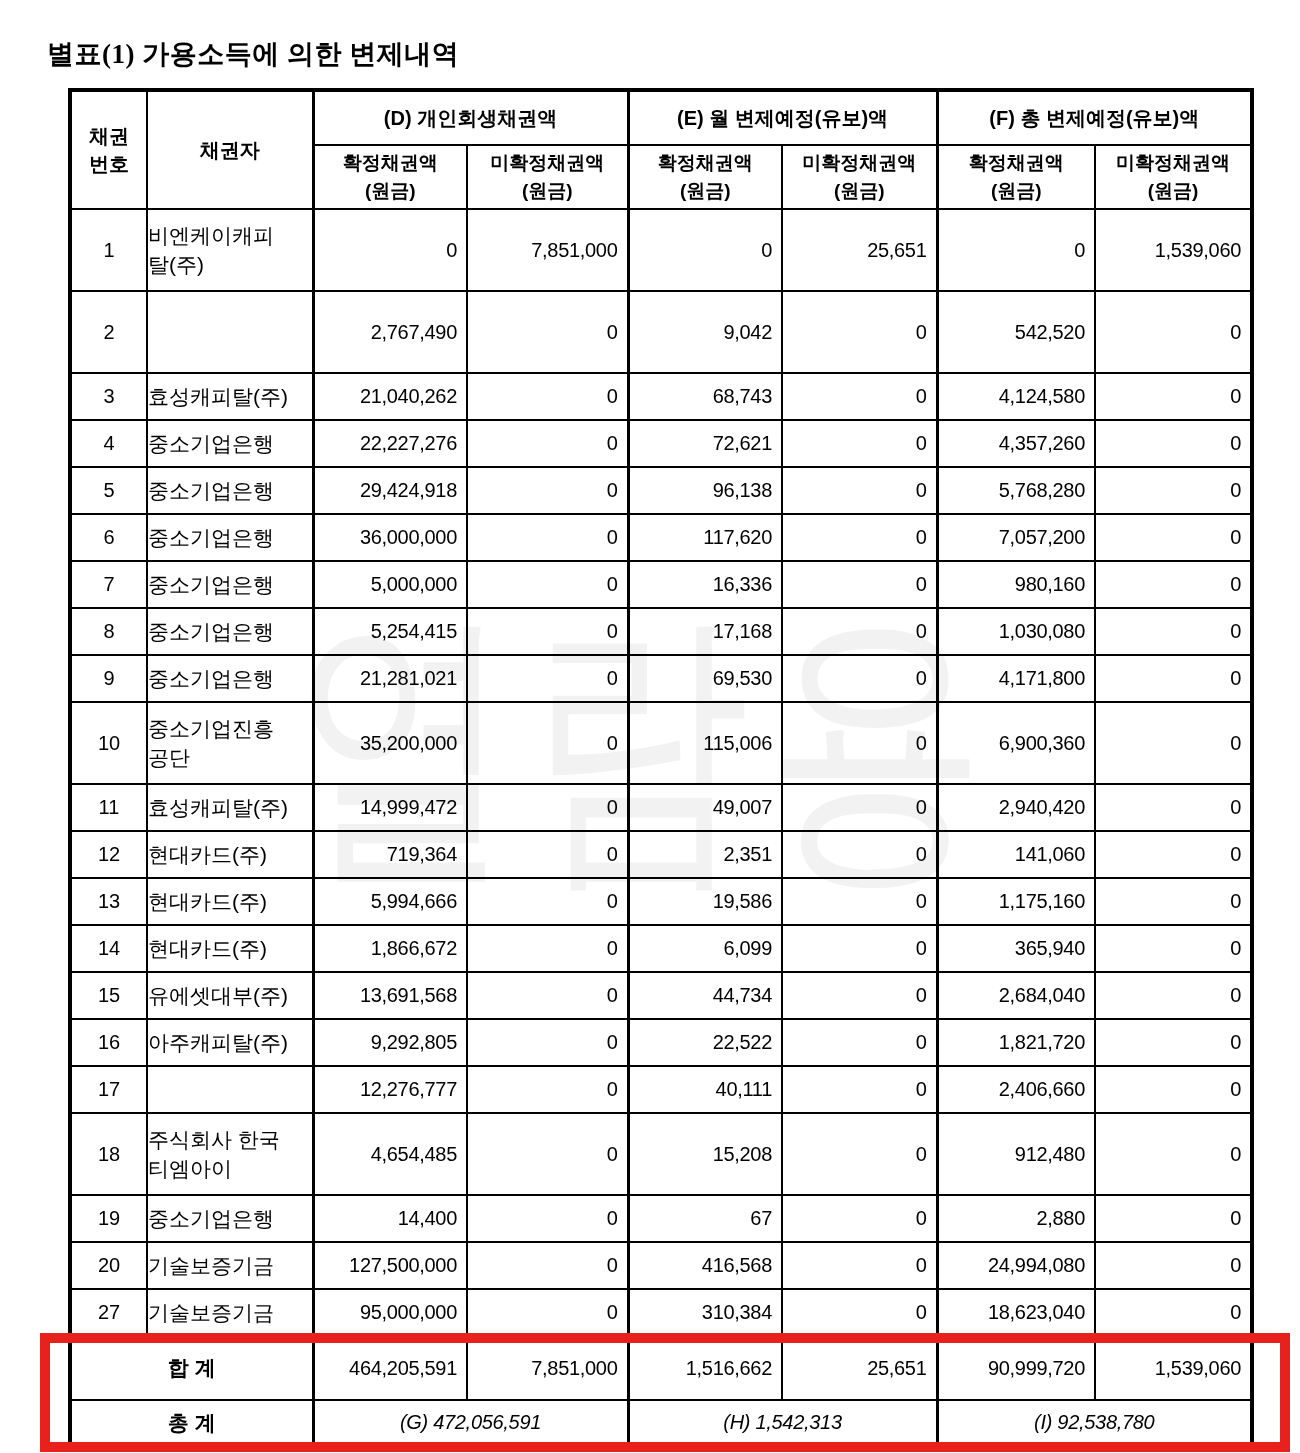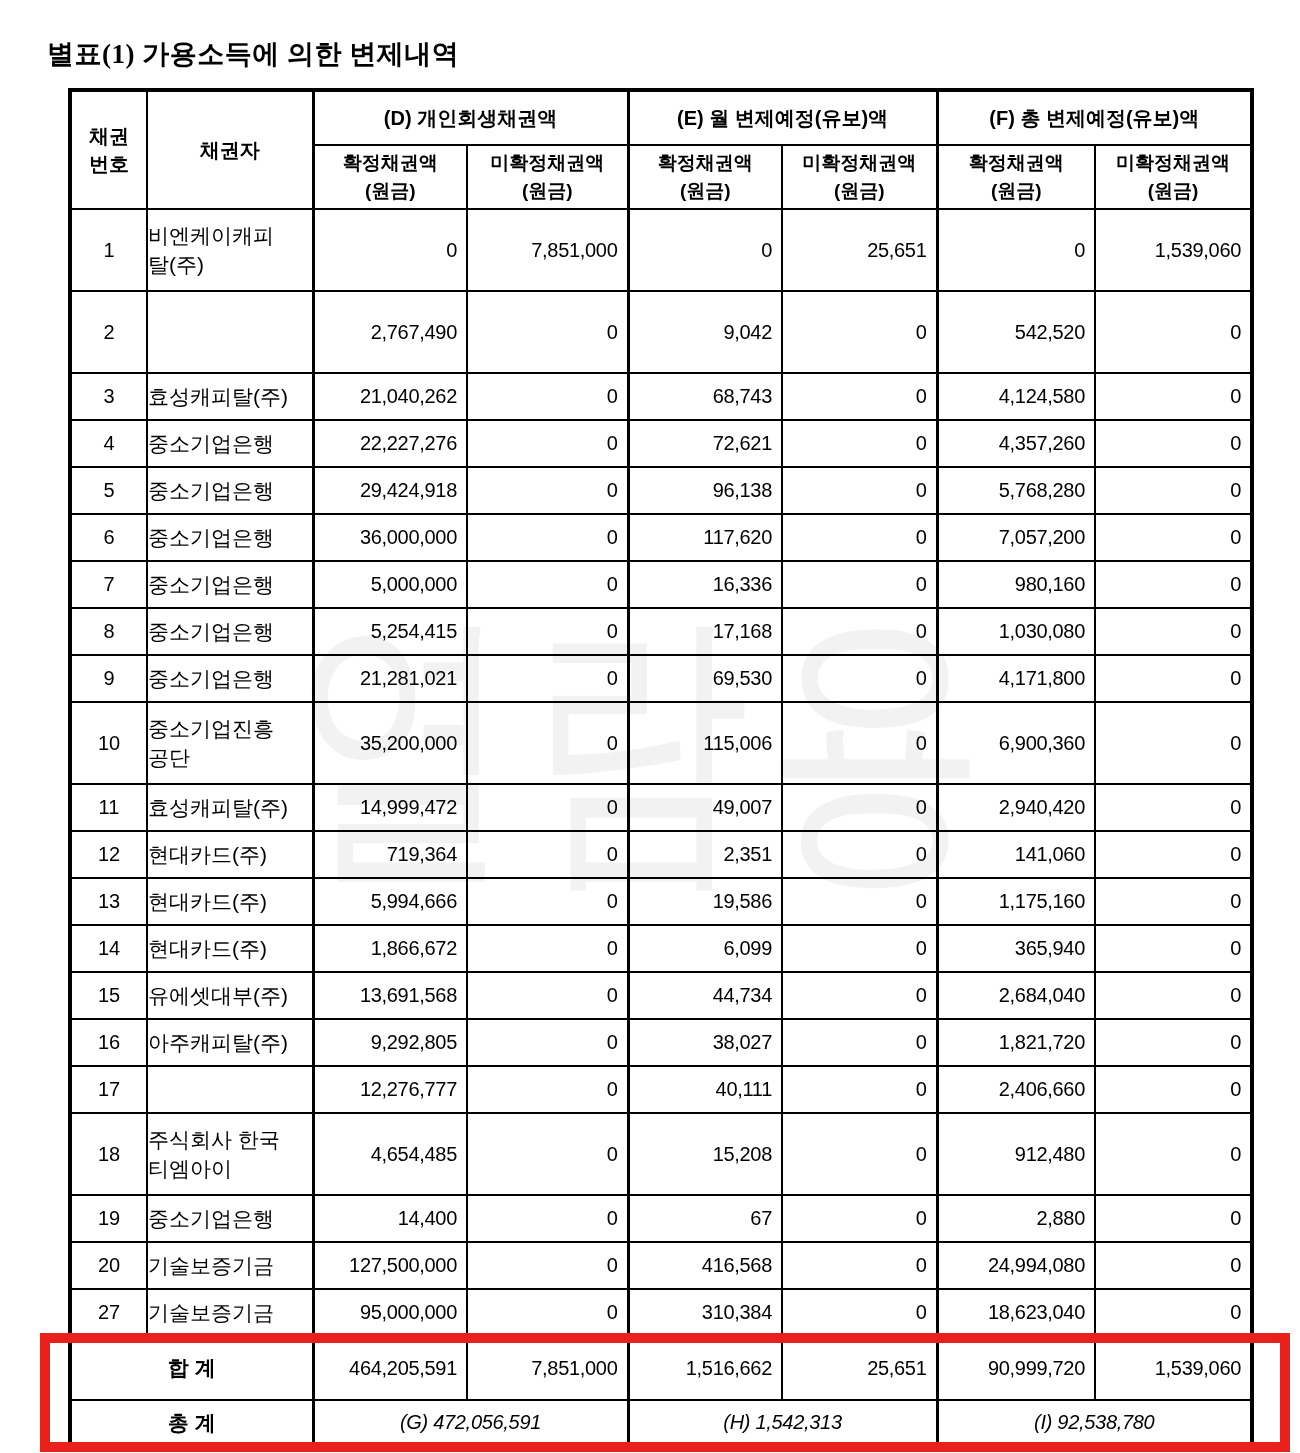--- a/index.html
+++ b/index.html
@@ -259,21 +259,21 @@
           <td class="num gsep">44,734</td>
           <td class="num dot">0</td>
           <td class="num gsep">2,684,040</td>
           <td class="num dot">0</td>
         </tr>
         <tr>
           <td class="c-no">16</td>
           <td class="c-cred">아주캐피탈(주)</td>
           <td class="num gsep">9,292,805</td>
           <td class="num dot">0</td>
-          <td class="num gsep">38,027</td>
+          <td class="num gsep">22,522</td>
           <td class="num dot">0</td>
           <td class="num gsep">1,821,720</td>
           <td class="num dot">0</td>
         </tr>
         <tr>
           <td class="c-no">17</td>
           <td class="c-cred"></td>
           <td class="num gsep">12,276,777</td>
           <td class="num dot">0</td>
           <td class="num gsep">40,111</td>

